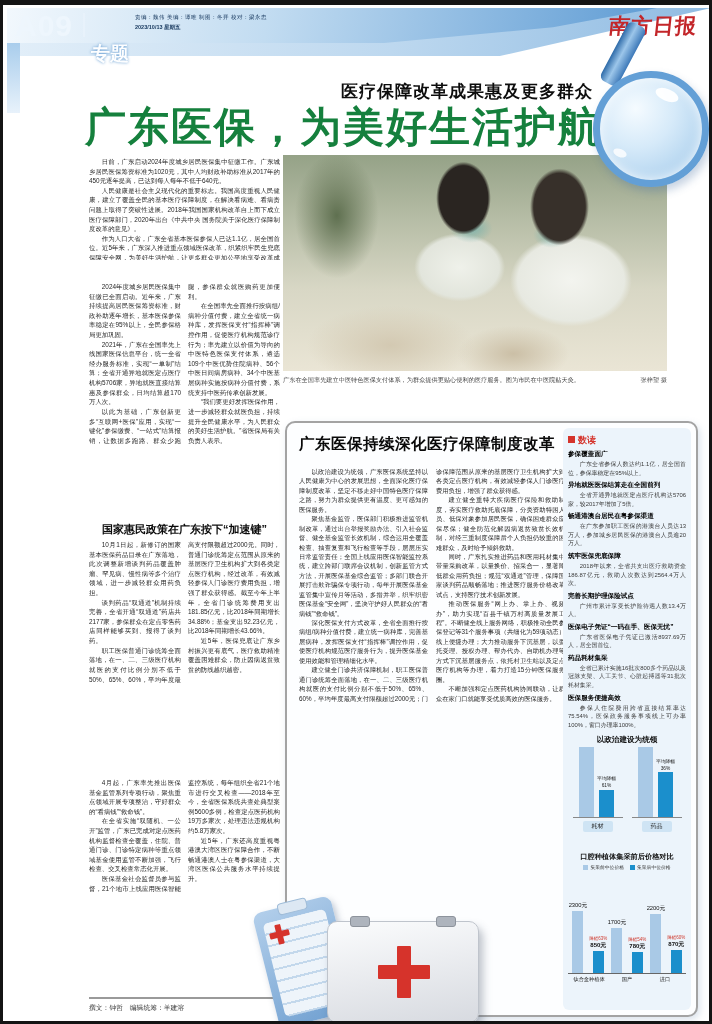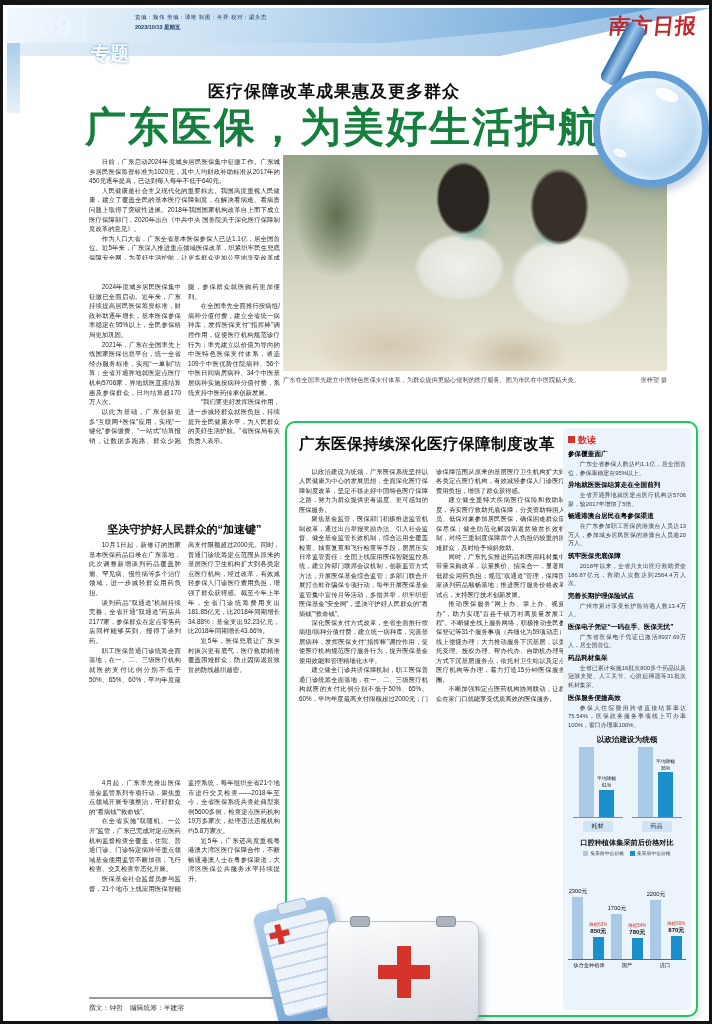--- a/index.html
+++ b/index.html
@@ -29,21 +29,21 @@
   .mag-handle{position:absolute;left:30px;top:2px;width:20px;height:66px;border-radius:6px;
     transform:rotate(28deg);background:linear-gradient(90deg,#2d6aa8,#9cc6ea 45%,#3c78b8);}
   .mag-lens{position:absolute;left:10px;top:52px;width:102px;height:102px;border-radius:50%;
     border:7px solid #639fd6;background:radial-gradient(circle at 35% 30%,#f5fbff 0%,#d6eaf9 40%,#9cc6e9 100%);
     box-shadow:inset 0 0 12px rgba(255,255,255,.9),3px 5px 9px rgba(70,110,160,.3);}
   .mag-glint{position:absolute;left:72px;top:70px;width:24px;height:12px;border-radius:50%;
     background:rgba(255,255,255,.95);transform:rotate(22deg);}
   .mag-glint2{position:absolute;left:30px;top:130px;width:14px;height:8px;border-radius:50%;
     background:rgba(255,255,255,.8);transform:rotate(22deg);}
   
-  .kicker{position:absolute;left:81px;top:75px;width:500px;text-align:center;
+  .kicker{position:absolute;left:90px;top:75px;width:500px;text-align:right;
     font-size:17px;font-weight:bold;color:#0d0d0d;letter-spacing:1px;}
   .main-title{position:absolute;left:70px;top:95px;width:540px;text-align:center;
     font-size:41px;font-weight:bold;color:#15803d;letter-spacing:2px;
     font-family:"Liberation Serif","DejaVu Serif",serif;}
   
   .txt{font-size:6.4px;line-height:1.5;text-align:justify;color:#1f1f1f;overflow:hidden;}
   .para{margin:0;text-indent:2em;}
   .intro{position:absolute;left:86px;top:152px;width:191px;height:103px;}
   .sec-h{position:absolute;left:86px;width:191px;text-align:center;font-weight:bold;color:#0a0a0a;}
   .sec-h1{top:256px;font-size:13px;letter-spacing:1px;}
@@ -66,39 +66,39 @@
       radial-gradient(72px 54px at 46% 52%,#eff1ea 0%,#e2e5dc 55%,rgba(226,229,220,0) 63%),
       radial-gradient(92px 70px at 75% 58%,#f3f4ef 0%,#e7e9e1 58%,rgba(231,233,225,0) 66%),
       radial-gradient(120px 56px at 28% 88%,#d3c9b2 0%,rgba(211,201,178,0) 70%),
       radial-gradient(80px 40px at 60% 92%,#cbbfa6 0%,rgba(203,191,166,0) 70%),
       linear-gradient(180deg,#95a287 0%,#b6bda6 30%,#d8d7c5 62%,#eae5d5 100%);}
   .caption{position:absolute;left:280px;top:371px;width:384px;display:flex;
     justify-content:space-between;font-size:6.2px;color:#444;}
   .caption .credit{white-space:nowrap;margin-left:8px;color:#555;}
   
   .panel{position:absolute;left:282px;top:416px;width:413px;height:596px;box-sizing:border-box;
-    border:2px solid #22c55e;border-radius:10px;background:#fdfeff;
+    border:2px solid #a3a3a3;border-radius:10px;background:#fdfeff;
     box-shadow:2px 3px 7px rgba(110,145,180,.25);}
   .panel-title{position:absolute;left:12px;top:11px;width:270px;font-size:15.5px;font-weight:bold;
     color:#0a0a0a;letter-spacing:.5px;}
   .panel-body{position:absolute;left:12px;top:44px;width:266px;height:538px;
     column-count:2;column-gap:8px;font-size:6.3px;}
   
   .datadu{position:absolute;right:5px;top:5px;width:128px;height:582px;box-sizing:border-box;
     background:#ecf4fb;border-radius:6px;padding:6px 5px;overflow:hidden;}
   .dd-head{font-size:9px;font-weight:bold;color:#d5342c;margin-bottom:2px;}
   .dd-head .sq{display:inline-block;width:7px;height:7px;background:#d5342c;margin-right:3px;}
   .dd-item{margin:3px 0 4px;}
   .dd-title{font-size:6.6px;font-weight:bold;color:#000;margin-bottom:1px;}
   .dd-text{margin:0;font-size:5.9px;line-height:1.45;color:#3a3a3a;text-align:justify;text-indent:2em;}
   
   .chart{margin-top:6px;}
   .chart-title{text-align:center;font-weight:bold;color:#111;}
   #chartA .chart-title{font-size:7.6px;margin:4px 0 2px;}
-  #chartB .chart-title{font-size:7.2px;margin:6px 0 2px;}
+  #chartB .chart-title{font-size:7.2px;margin:20px 0 2px;}
   .ca-groups{display:flex;justify-content:space-around;align-items:flex-end;}
   .ca-group{display:flex;flex-direction:column;align-items:center;}
   .ca-bars{display:flex;align-items:flex-end;gap:3px;}
   .bar{width:15px;}
   .bar.light{background:#a9c9e6;}
   .bar.dark{background:#1b8fcc;}
   .ca-after{display:flex;flex-direction:column;align-items:center;}
   .ca-note{font-size:4.8px;color:#222;text-align:center;line-height:1.2;margin-bottom:1px;}
   .ca-base{width:50px;height:1px;background:#888;margin-top:0;}
   .ca-cat{font-size:6px;background:#cfe4f4;color:#222;padding:1px 9px;border-radius:2px;margin-top:3px;}
@@ -164,21 +164,21 @@
       <p class="para">人民健康是社会主义现代化的重要标志。我国高度重视人民健康，建立了覆盖全民的基本医疗保障制度，在解决看病难、看病贵问题上取得了突破性进展。2018年我国国家机构改革自上而下成立医疗保障部门，2020年出台《中共中央 国务院关于深化医疗保障制度改革的意见》。</p>
       <p class="para">作为人口大省，广东全省基本医保参保人已达1.1亿，居全国首位。近5年来，广东深入推进重点领域医保改革，织紧织牢民生兜底保障安全网，为美好生活护航，让更多群众更加公平地享受改革成果。</p>
     </div>
   <div class="txt twocol sec1">
       <p class="para">2024年度城乡居民医保集中征缴已全面启动。近年来，广东持续提高居民医保筹资标准，财政补助逐年增长，基本医保参保率稳定在95%以上，全民参保格局更加巩固。</p>
       <p class="para">2021年，广东在全国率先上线国家医保信息平台，统一全省经办服务标准，实现“一单制”结算；全省开通异地就医定点医疗机构5706家，异地就医直接结算惠及参保群众，日均结算超170万人次。</p>
       <p class="para">以此为基础，广东创新更多“互联网+医保”应用，实现“一键化”参保缴费、“一站式”结算报销，让数据多跑路、群众少跑腿，参保群众就医购药更加便利。</p>
       <p class="para">在全国率先全面推行按病组/病种分值付费，建立全省统一病种库，发挥医保支付“指挥棒”调控作用，促使医疗机构规范诊疗行为；率先建立以价值为导向的中医特色医保支付体系，遴选109个中医优势住院病种、56个中医日间病房病种、34个中医基层病种实施按病种分值付费，系统支持中医药传承创新发展。</p>
       <p class="para">“我们要更好发挥医保作用，进一步减轻群众就医负担，持续提升全民健康水平，为人民群众的美好生活护航。”省医保局有关负责人表示。</p>
     </div>
-  <div class="sec-h sec-h2">坚决守护好人民群众的“加速键”</div>
+  <div class="sec-h sec-h2">国家惠民政策在广东按下“加速键”</div>
   <div class="txt twocol sec2">
       <p class="para">10月1日起，新修订的国家基本医保药品目录在广东落地，此次调整新增谈判药品覆盖肿瘤、罕见病、慢性病等多个治疗领域，进一步减轻群众用药负担。</p>
       <p class="para">谈判药品“双通道”机制持续完善，全省开通“双通道”药店共2177家，参保群众在定点零售药店同样能够买到、报得了谈判药。</p>
       <p class="para">职工医保普通门诊统筹全面落地，在一、二、三级医疗机构就医的支付比例分别不低于50%、65%、60%，平均年度最高支付限额超过2000元。同时，普通门诊统筹定点范围从原来的基层医疗卫生机构扩大到各类定点医疗机构，经过改革，有效减轻参保人门诊医疗费用负担，增强了群众获得感。截至今年上半年，全省门诊统筹费用支出181.85亿元，比2018年同期增长34.88%；基金支出92.23亿元，比2018年同期增长43.66%。</p>
       <p class="para">近5年，医保兜底让广东乡村振兴更有底气，医疗救助精准覆盖困难群众，防止因病返贫致贫的防线越织越密。</p>
     </div>
   <div class="txt twocol sec3">
       <p class="para">4月起，广东率先推出医保基金监管系列专项行动，聚焦重点领域开展专项整治，守好群众的“看病钱”“救命钱”。</p>
       <p class="para">在全省实施“双随机、一公开”监管，广东已完成对定点医药机构监督检查全覆盖，住院、普通门诊、门诊特定病种等重点领域基金使用监管不断加强，飞行检查、交叉检查常态化开展。</p>
       <p class="para">医保基金社会监督员参与监督，21个地市上线应用医保智能监控系统，每年组织全省21个地市进行交叉检查——2018年至今，全省医保系统共查处典型案例5600多例，检查定点医药机构19万多家次，处理违法违规机构约5.8万家次。</p>

